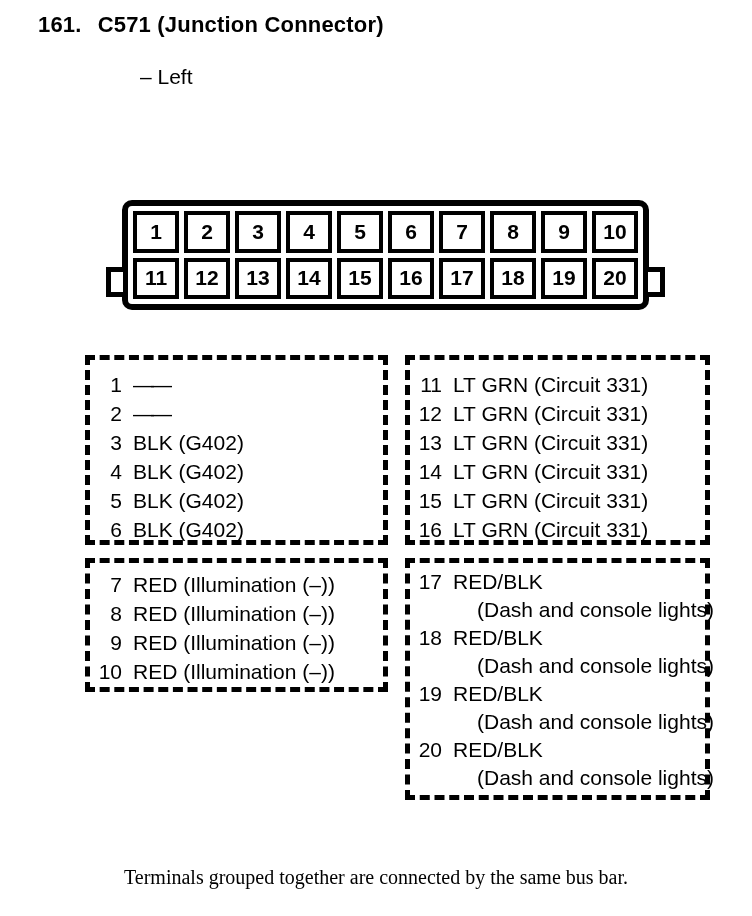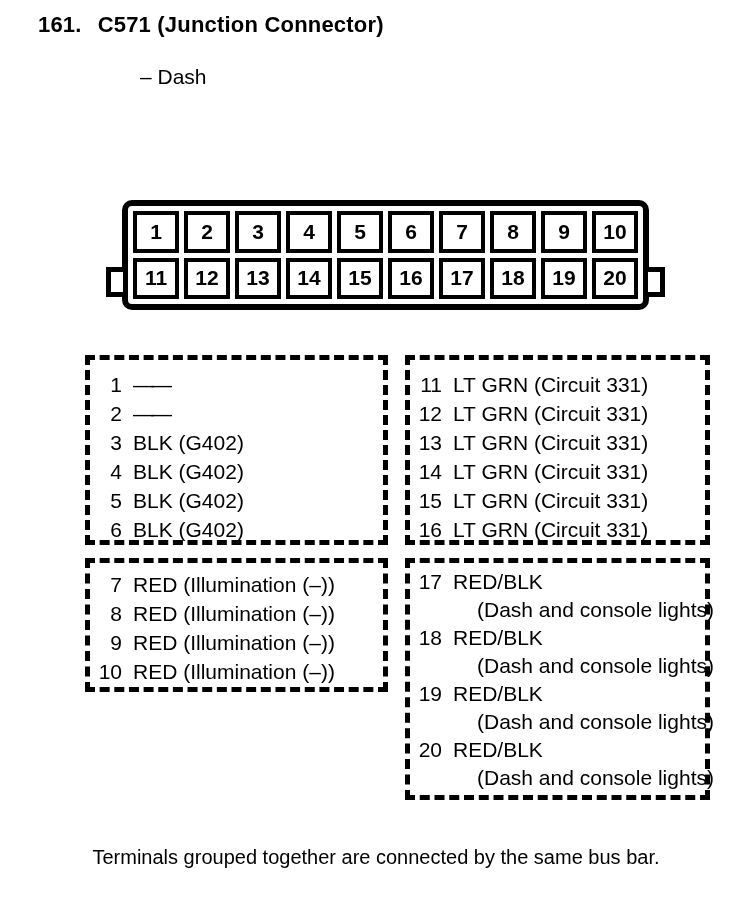--- a/index.html
+++ b/index.html
@@ -76,37 +76,38 @@
   .group-17 .row { line-height: 28px; }
   .num-col {
     flex: 0 0 24px; width: 24px;
     text-align: right; margin-right: 11px;
   }
   .dash-label { letter-spacing: -3px; }
   .lbl-wrap .sub { display: block; margin-left: 24px; }
 
   
   .footer {
-    position: absolute; left: 0; top: 846px;
+    position: absolute; left: 0; top: 866px;
     width: 752px; text-align: center;
     font-size: 20px;
     white-space: nowrap;
+    font-family: Liberation Serif, serif;
   }
 </style>
 </head>
 <body>
 
 <div class="page">
 
   <h1 class="title">
     <span class="num">161.</span><span>C571 (Junction Connector)</span>
   </h1>
 
   <ul class="bullets">
-    <li>– Dash</li>
+    <li>– Left</li>
   </ul>
 
   <div class="connector">
     <div class="tab tab-left"></div>
     <div class="tab tab-right"></div>
     <div class="pin-grid">
       <div class="pin-cell">1</div>
       <div class="pin-cell">2</div>
       <div class="pin-cell">3</div>
       <div class="pin-cell">4</div>

